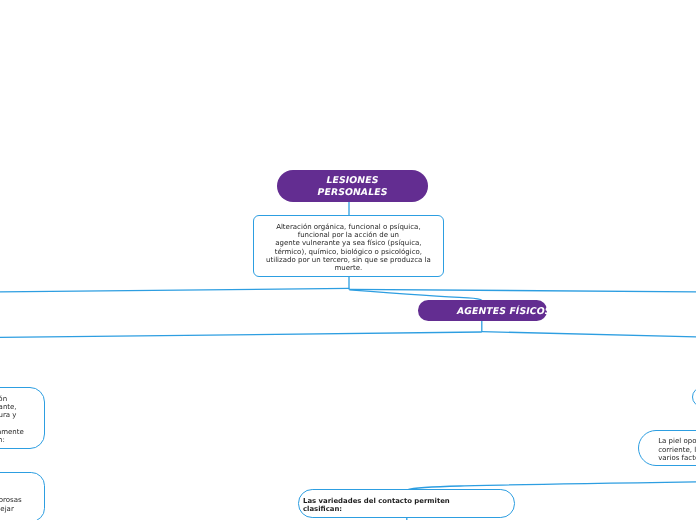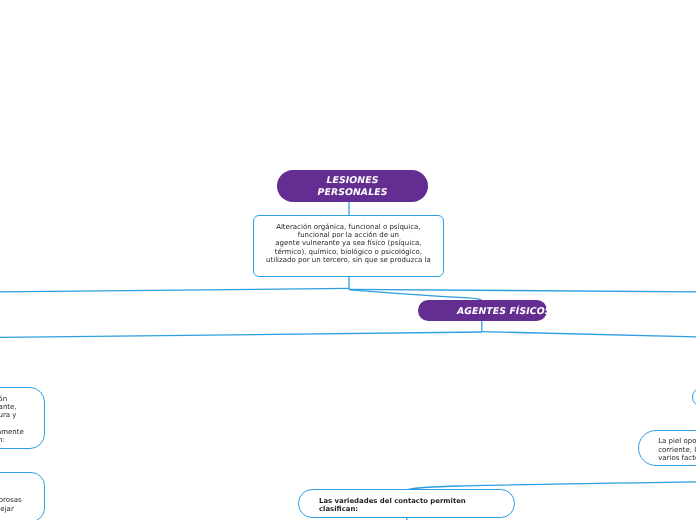--- a/index.html
+++ b/index.html
@@ -36,21 +36,21 @@
         font-size:7px;line-height:8.1px;text-align:center;}
   #dolor .t{top:23.1px;}
   #small-right{left:691.8px;top:386.6px;width:130px;height:20.4px;border-radius:10.2px;
         font-size:6.9px;line-height:8.3px;}
   #small-right .t{top:6.2px;left:14px;text-align:left;}
   #piel{left:637.6px;top:429.8px;width:210px;height:36.5px;border-radius:18.2px;
         font-size:7px;line-height:8.5px;}
   #piel .t{top:6.4px;left:19.6px;text-align:left;}
   #variedades{left:298px;top:489.4px;width:216.6px;height:28.4px;border-radius:14.2px;
         font-size:6.9px;line-height:7.6px;font-weight:bold;color:#1d1d1d;}
-  #variedades .t{top:7.6px;left:20px;text-align:left;}
+  #variedades .t{top:7.6px;left:4px;text-align:left;}
 </style>
 </head>
 <body>
 
 <div id="canvas">
 
   <svg class="edges" viewBox="0 0 696 520">
     <g fill="none" stroke="#2d9ee1" stroke-width="1.3" stroke-linecap="butt">
       <path d="M349,201 L349,216"></path>
       <path d="M349,276 L349,289.4"></path>
@@ -70,20 +70,21 @@
     <span>PERSONALES</span>
   </div>
 
   <div class="node rbox" id="definition">
     <div class="t">
         <div class="ln">Alteración orgánica, funcional o psíquica,</div>
         <div class="ln">funcional por la acción de un</div>
         <div class="ln">agente vulnerante ya sea físico (psíquica,</div>
         <div class="ln">térmico), químico, biológico o psicológico,</div>
         <div class="ln">utilizado por un tercero, sin que se produzca la</div>
+        <div class="ln">muerte.</div>
       </div>
   </div>
 
   <div class="node pill" id="agentes">
     <span>AGENTES FÍSICOS</span>
   </div>
 
   <div class="node rbox" id="quemaduras">
     <div class="t">
         <div class="ln">Es la lesión producida por la acción</div>

